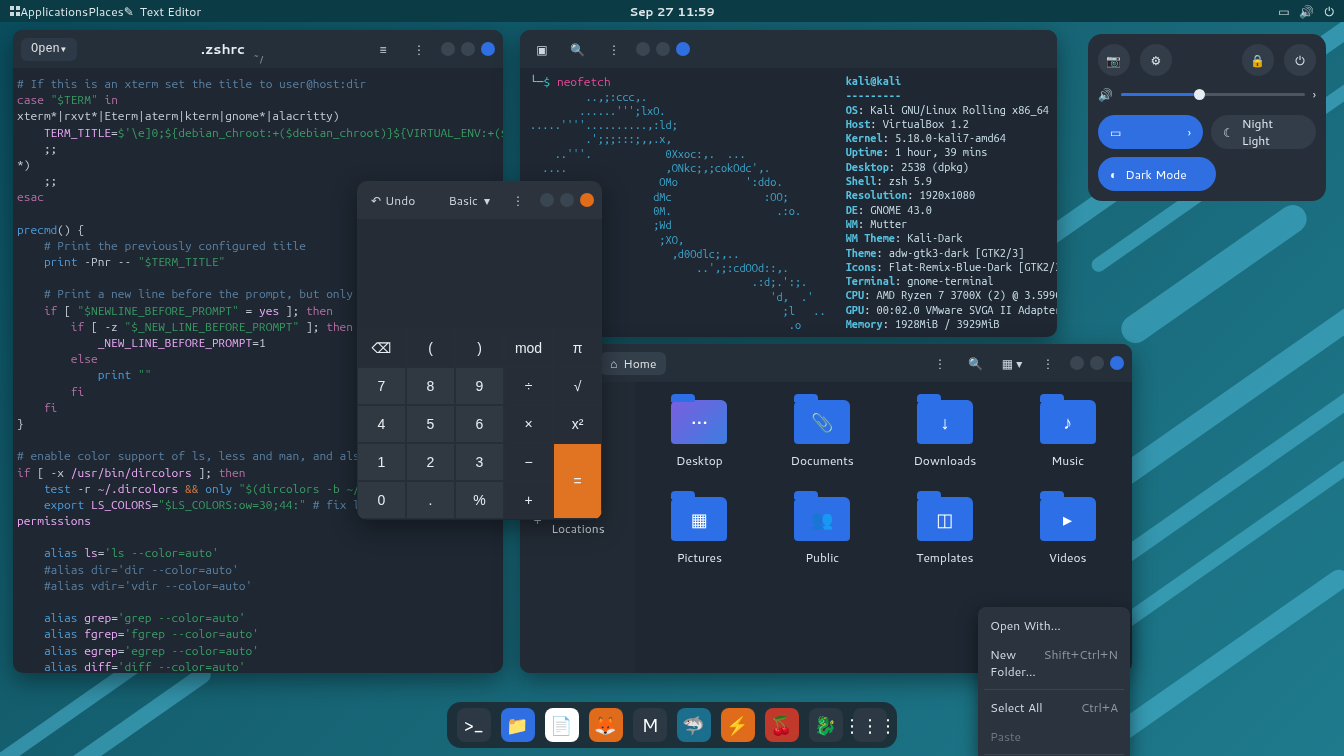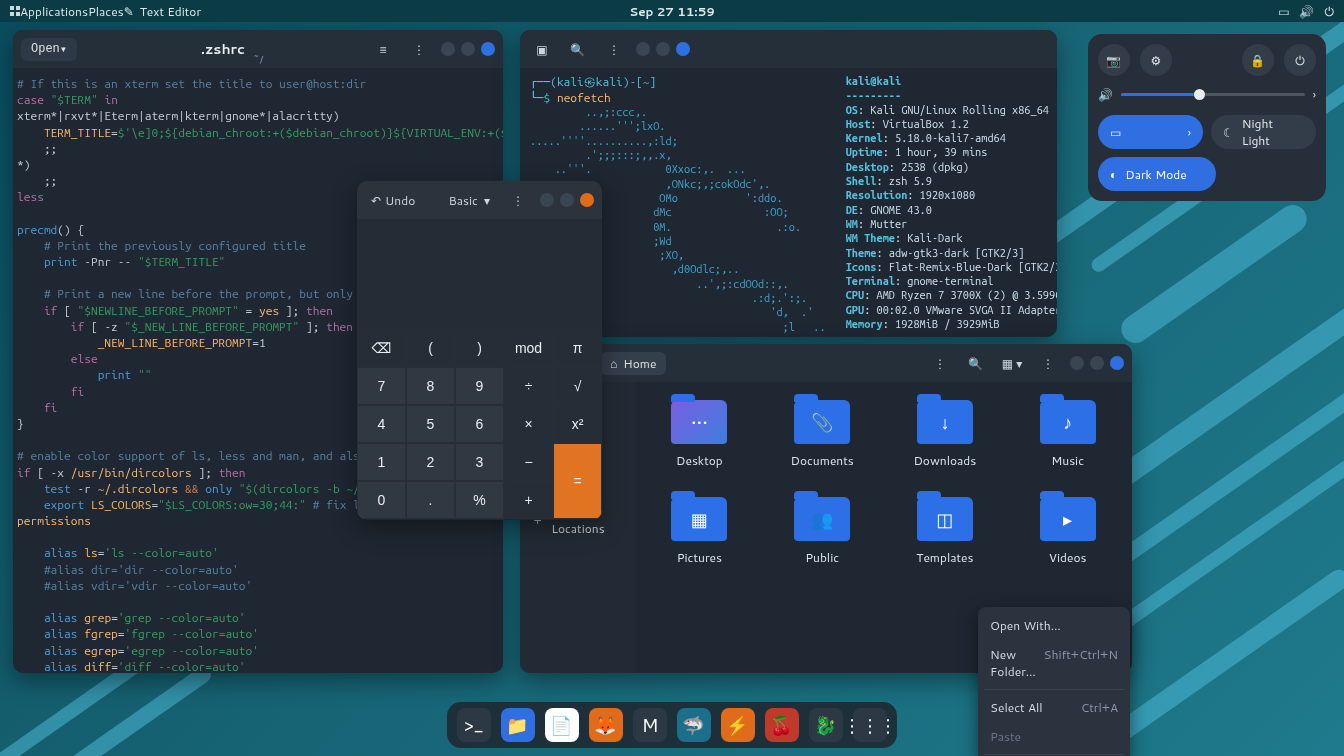--- a/index.html
+++ b/index.html
@@ -50,21 +50,21 @@
 }
 .editor { left: 13px; top: 30px; width: 490px; height: 643px; }
 .editor .open-btn { background: #2e3947; border-radius: 6px; padding: 4px 10px; display: flex; align-items: flex-start; gap: 0; cursor: pointer; font-family: Liberation Mono, monospace; }
 .editor .subtitle { position: absolute; left: 50%; top: 22px; transform: translateX(-50%); font-size: 10px; color: #8a97a5; }
 .editor-body {
   font-family: "Ubuntu Mono", "Consolas", monospace; font-size: 12px;
   padding: 8px 4px; line-height: 1.35; white-space: pre; overflow: hidden;
   color: #c7d0d9;
 }
 .c-comment { color: #5a81a3; } .c-kw { color: #b86fa6; } .c-str { color: #3a9e64; }
-.c-var { color: #fdba74; } .c-op { color: #d07845; } .c-func { color: #4f9dd8; }
+.c-var { color: #f0abfc; } .c-op { color: #d07845; } .c-func { color: #4f9dd8; }
 .terminal { left: 520px; top: 30px; width: 537px; height: 307px; }
 .terminal .win-ctrl .close { background: #2f6fe2; }
 .terminal-body {
   font-family: "Ubuntu Mono", monospace; font-size: 12px;
   padding: 6px 10px; line-height: 1.3; color: #cfe5ee;
   display: flex; gap: 20px;
 }
 .prompt-line { color: #56c2e0; }
 .dollar { color: #3cccd3; }
 .ascii { color: #3ea7cf; white-space: pre; font-size: 11px; }
@@ -176,21 +176,21 @@
     </div>
   </div>
   <div class="subtitle">~/</div>
   <div class="editor-body" id="editor-body"><span class="c-comment"># If this is an xterm set the title to user@host:dir</span>
 <span class="c-kw">case</span> <span class="c-str">"$TERM"</span> <span class="c-kw">in</span>
 xterm*|rxvt*|Eterm|aterm|kterm|gnome*|alacritty)
     <span class="c-var">TERM_TITLE</span>=<span class="c-str">$'\e]0;${debian_chroot:+($debian_chroot)}${VIRTUAL_ENV:+($(basename $VIRTUAL_ENV))}%n@%m: %~\a'</span>
     ;;
 *)
     ;;
-<span class="c-kw">less</span>
+<span class="c-kw">esac</span>
 
 <span class="c-func">precmd</span>() {
     <span class="c-comment"># Print the previously configured title</span>
     <span class="c-func">print</span> -Pnr -- <span class="c-str">"$TERM_TITLE"</span>
 
     <span class="c-comment"># Print a new line before the prompt, but only if it is</span>
     <span class="c-kw">if</span> [ <span class="c-str">"$NEWLINE_BEFORE_PROMPT"</span> = <span class="c-var">yes</span> ]; <span class="c-kw">then</span>
         <span class="c-kw">if</span> [ -z <span class="c-str">"$_NEW_LINE_BEFORE_PROMPT"</span> ]; <span class="c-kw">then</span>
             <span class="c-var">_NEW_LINE_BEFORE_PROMPT</span>=1
         <span class="c-kw">else</span>
@@ -225,25 +225,22 @@
     <div class="icon-btn">🔍</div>
     <div class="icon-btn">⋮</div>
     <div class="win-ctrl">
       <span></span>
       <span></span>
       <span class="close"></span>
     </div>
   </div>
   <div class="terminal-body">
     <div>
-      <div class="prompt-line">
-        ┌──(<span>kali㉿kali</span>)-[<span>~</span>]
-      </div>
       <div>
-        <span class="prompt-line">└─</span><span class="dollar">$</span> <span style="color:#fdba74">neofetch</span>
+        <span class="prompt-line">└─</span><span class="dollar">$</span> <span style="color:#ec4899">neofetch</span>
       </div>
       <div class="ascii">         ..,;:ccc,.
         ......''';lxO.
 .....''''..........,:ld;
          .';;;:::;,,.x,
     ..'''.            0Xxoc:,.  ...
   ....                ,ONkc;,;cokOdc',.
  .                   OMo           ':ddo.
                     dMc               :OO;
                     0M.                 .:o.

